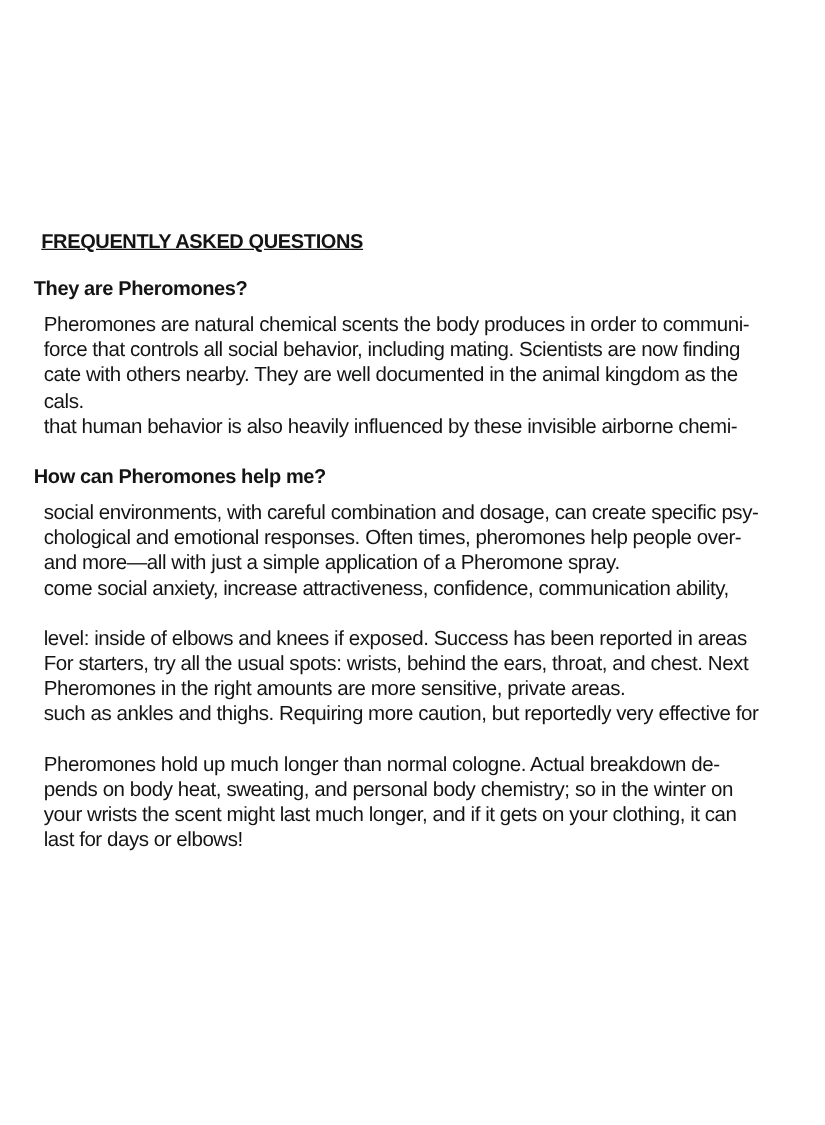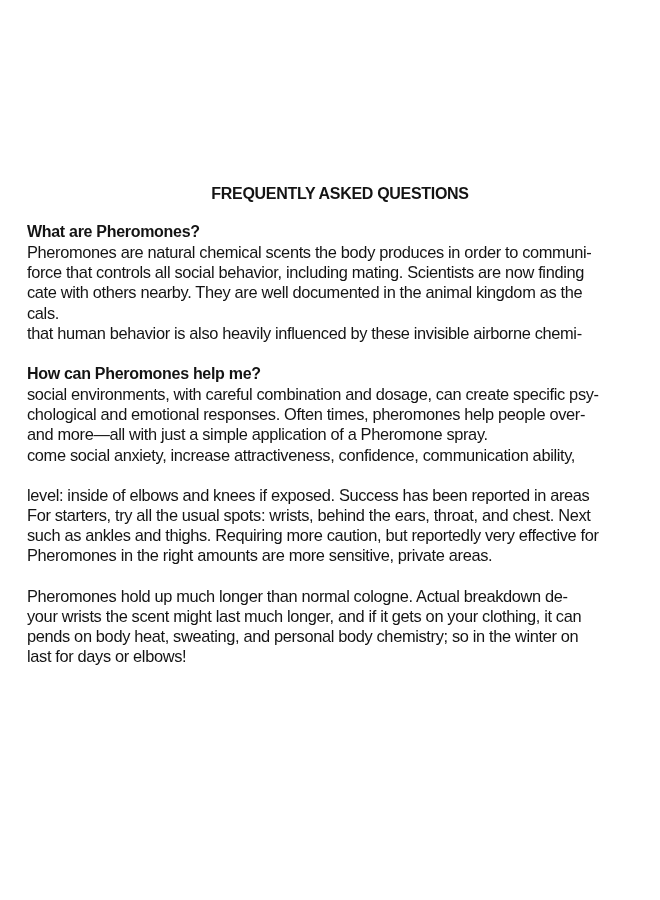--- a/index.html
+++ b/index.html
@@ -15,57 +15,58 @@
       font-family: "Liberation Sans", "DejaVu Sans", sans-serif;
       color: #141414;
     }
     .page {
       position: absolute;
       left: 27px;
       top: 183px;
       width: 620px;
     }
     .title {
-      text-align: center;
+      text-align: left;
       font-weight: bold;
       font-size: 16px;
       letter-spacing: -0.3px;
       margin: 0 0 16px 0;
       padding-left: 6px;
       line-height: 22px;
+      text-decoration: underline;
     }
     .faq-item {
       margin: 0 0 20px 0;
     }
     .question {
       font-weight: bold;
       font-size: 16px;
       letter-spacing: -0.3px;
       line-height: 21px;
       margin: 0;
     }
     .answer {
       font-size: 16.4px;
       line-height: 20.2px;
       letter-spacing: -0.35px;
-      margin: 0;
+      margin: 8px;
     }
     .answer .line {
       display: block;
       white-space: nowrap;
     }
   </style>
 </head>
 <body>
 
 <div class="page">
   <h1 class="title">FREQUENTLY ASKED QUESTIONS</h1>
 
   <div class="faq-item">
-    <p class="question">What are Pheromones?</p>
+    <p class="question">They are Pheromones?</p>
     <p class="answer">
       <span class="line">Pheromones are natural chemical scents the body produces in order to communi-</span>
       <span class="line">force that controls all social behavior, including mating. Scientists are now finding</span>
       <span class="line">cate with others nearby. They are well documented in the animal kingdom as the</span>
       <span class="line">cals.</span>
       <span class="line">that human behavior is also heavily influenced by these invisible airborne chemi-</span>
     </p>
   </div>
 
   <div class="faq-item">
@@ -75,26 +76,26 @@
       <span class="line">chological and emotional responses. Often times, pheromones help people over-</span>
       <span class="line">and more—all with just a simple application of a Pheromone spray.</span>
       <span class="line">come social anxiety, increase attractiveness, confidence, communication ability,</span>
     </p>
   </div>
 
   <div class="faq-item">
     <p class="answer">
       <span class="line">level: inside of elbows and knees if exposed. Success has been reported in areas</span>
       <span class="line">For starters, try all the usual spots: wrists, behind the ears, throat, and chest. Next</span>
+      <span class="line">Pheromones in the right amounts are more sensitive, private areas.</span>
       <span class="line">such as ankles and thighs. Requiring more caution, but reportedly very effective for</span>
-      <span class="line">Pheromones in the right amounts are more sensitive, private areas.</span>
     </p>
   </div>
 
   <div class="faq-item">
     <p class="answer">
       <span class="line">Pheromones hold up much longer than normal cologne. Actual breakdown de-</span>
+      <span class="line">pends on body heat, sweating, and personal body chemistry; so in the winter on</span>
       <span class="line">your wrists the scent might last much longer, and if it gets on your clothing, it can</span>
-      <span class="line">pends on body heat, sweating, and personal body chemistry; so in the winter on</span>
       <span class="line">last for days or elbows!</span>
     </p>
   </div>
 </div>
 
 </body></html>

